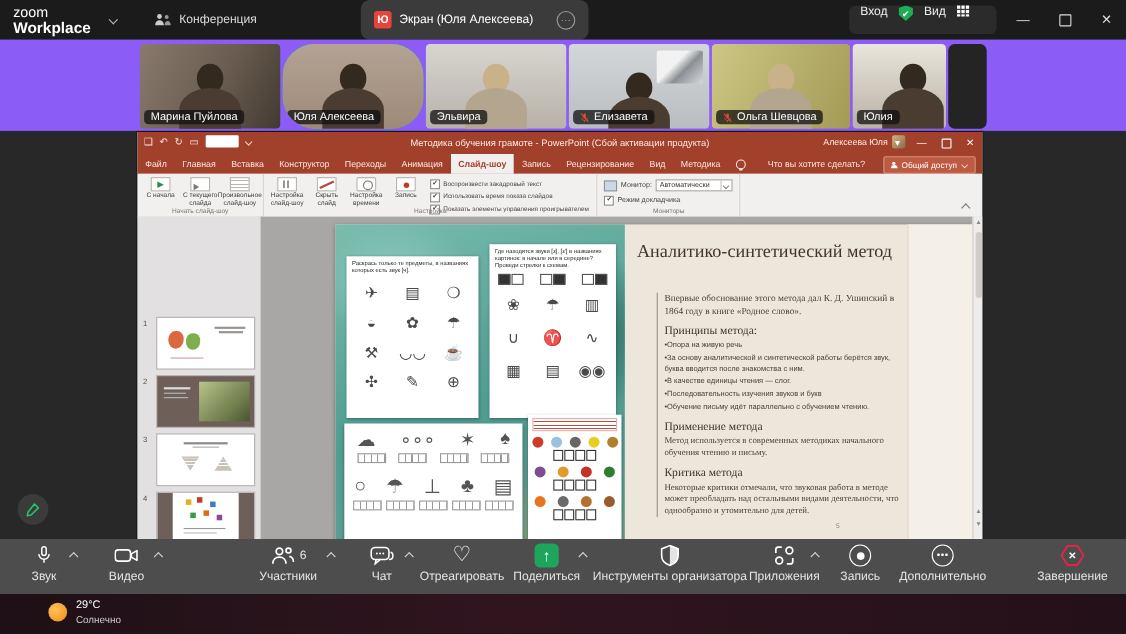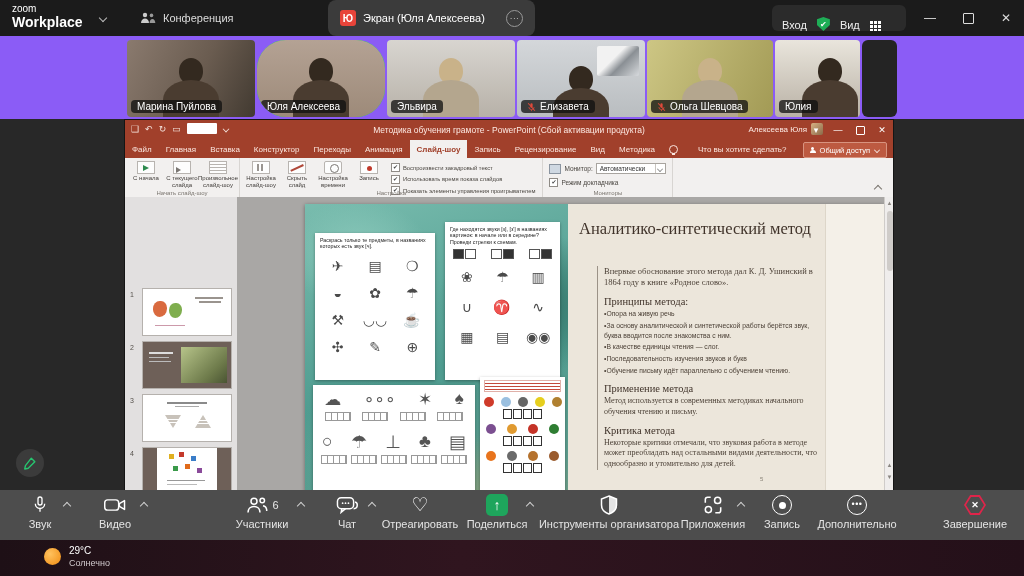--- a/index.html
+++ b/index.html
@@ -4,28 +4,28 @@
 <style>
   html,body{margin:0;padding:0;background:#111;}
   #app{position:relative;width:1024px;height:576px;overflow:hidden;background:#282828;
        font-family:"Liberation Sans",sans-serif;-webkit-font-smoothing:antialiased;}
   .chev{display:inline-block;width:5px;height:5px;border-left:1.5px solid currentColor;border-top:1.5px solid currentColor;transform:rotate(45deg);}
   .chev.down{transform:rotate(225deg);}
 
   
   #topbar{position:absolute;left:0;top:0;width:1024px;height:36px;background:#1b1b1b;color:#eee;}
   #logo{position:absolute;left:12px;top:4px;line-height:1;}
-  #logo .small{font-size:10px;color:#fff;}
+  #logo .small{font-size:13px;color:#fff;}
   #logo .big{font-size:14px;font-weight:bold;color:#fff;margin-top:1px;}
   #logo-chev{position:absolute;left:100px;top:15px;color:#bbb;}
   .toptab{position:absolute;top:0;height:36px;display:flex;align-items:center;gap:7px;color:#ddd;font-size:11px;padding:0 12px;}
   #tab-screen{background:#3b3b3b;border-radius:8px;color:#fff;}
   .yu-avatar{width:16px;height:16px;border-radius:3px;background:#e8443a;color:#fff;font-size:10px;font-weight:bold;display:flex;align-items:center;justify-content:center;}
   .circ-dots{width:15px;height:15px;border:1px solid #999;border-radius:50%;display:flex;align-items:center;justify-content:center;font-size:8px;color:#ccc;letter-spacing:.5px;}
-  #top-right-pill{position:absolute;left:772px;top:5px;width:134px;height:26px;background:#2b2b2b;border-radius:6px;display:flex;align-items:flex-end;gap:10px;padding:0 10px;box-sizing:border-box;font-size:11px;color:#eee;}
+  #top-right-pill{position:absolute;left:772px;top:5px;width:134px;height:26px;background:#2b2b2b;border-radius:6px;display:flex;align-items:flex-start;gap:10px;padding:0 10px;box-sizing:border-box;font-size:11px;color:#eee;}
   .shield{width:13px;height:14px;background:#1ead56;clip-path:polygon(50% 0,100% 16%,100% 58%,50% 100%,0 58%,0 16%);display:flex;align-items:center;justify-content:center;color:#fff;font-size:8px;}
   .grid-ic{width:11px;height:10px;background:
      linear-gradient(#fff,#fff) 0 0/3px 3px,linear-gradient(#fff,#fff) 4px 0/3px 3px,linear-gradient(#fff,#fff) 8px 0/3px 3px,
      linear-gradient(#fff,#fff) 0 4px/3px 3px,linear-gradient(#fff,#fff) 4px 4px/3px 3px,linear-gradient(#fff,#fff) 8px 4px/3px 3px,
      linear-gradient(#fff,#fff) 0 8px/3px 2px,linear-gradient(#fff,#fff) 4px 8px/3px 2px,linear-gradient(#fff,#fff) 8px 8px/3px 2px;background-repeat:no-repeat;}
   .winbtn{position:absolute;top:0;width:34px;height:36px;display:flex;align-items:center;justify-content:center;color:#ddd;font-size:12px;}
   .maxbox{width:9px;height:9px;border:1px solid #ddd;border-radius:1px;}
 
   
   #strip{position:absolute;left:0;top:36px;width:1024px;height:83px;background:#8b5cf6;}

